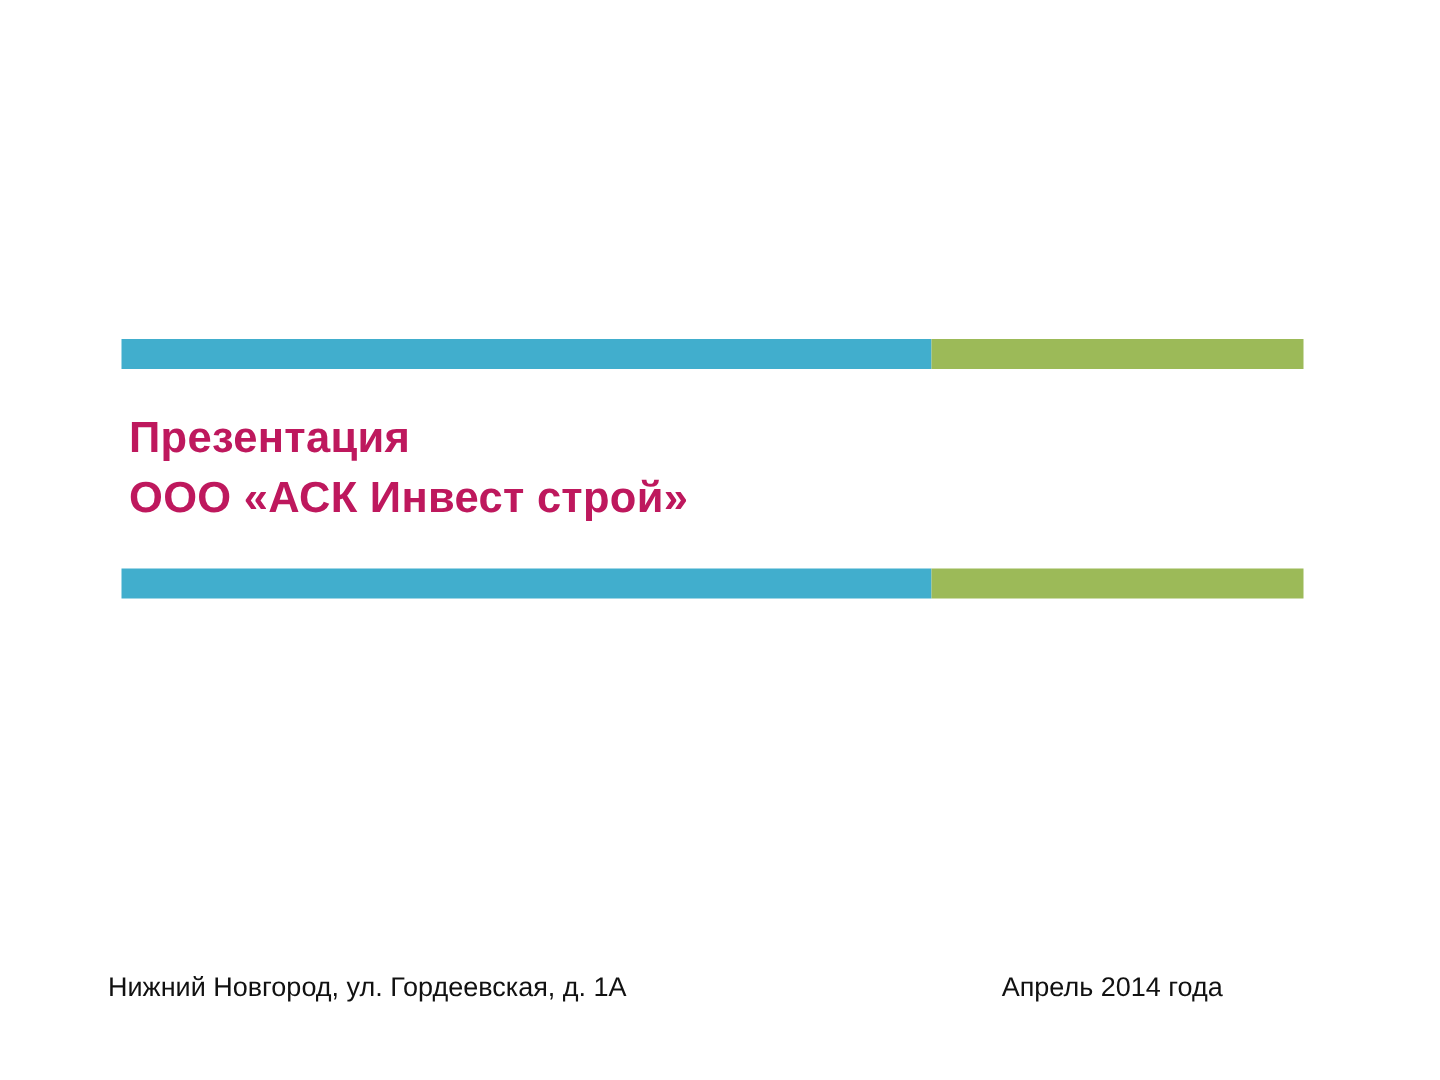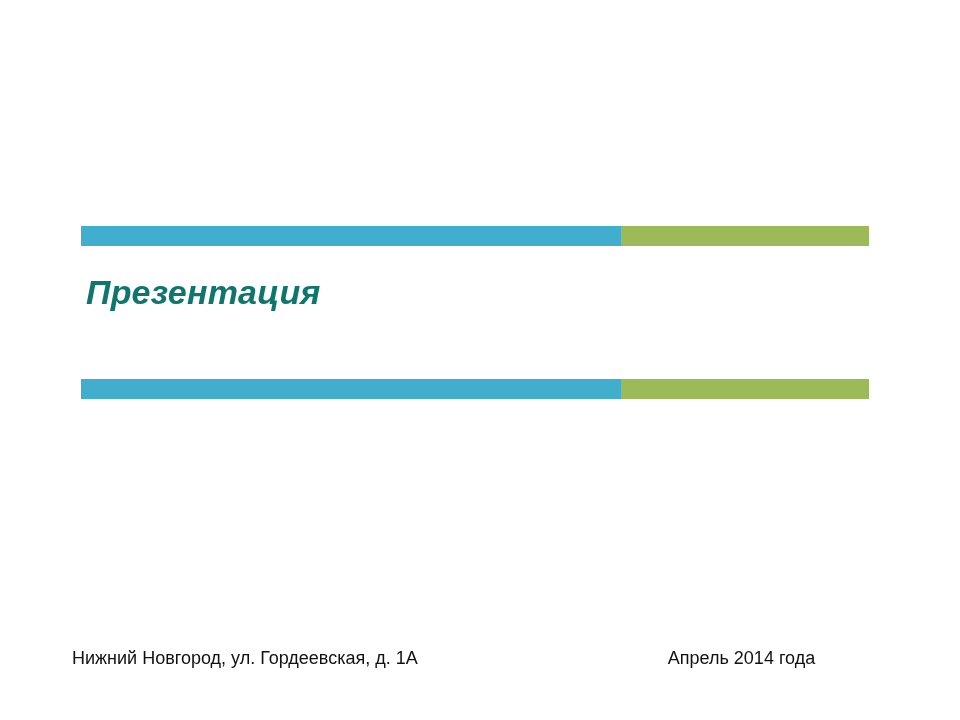--- a/index.html
+++ b/index.html
@@ -49,27 +49,26 @@
   
   #title-block {
     position: absolute;
     left: 86px;
     top: 272px;
     width: 780px;
   }
 
   .title-line {
     font-family: "Liberation Sans", sans-serif;
-    font-size: 34px;
+    font-size: 29px;
     font-weight: bold;
     line-height: 40px;
-    color: #0f766e;
+    color: #be185d;
     letter-spacing: 0.2px;
     white-space: pre;
-    font-style: italic;
   }
 
   
   #footer-block {
     position: absolute;
     left: 47px;
     top: 645px;
     width: 866px;
     font-family: "Liberation Sans", sans-serif;
     font-size: 18px;
@@ -88,20 +87,21 @@
 
 <div id="slide">
 
   <div class="divider-bar" id="divider-bar-top">
     <div class="bar-segment-blue"></div>
     <div class="bar-segment-green"></div>
   </div>
 
   <div id="title-block">
     <div class="title-line">Презентация</div>
+    <div class="title-line">ООО «АСК Инвест строй»</div>
   </div>
 
   <div class="divider-bar" id="divider-bar-bottom">
     <div class="bar-segment-blue"></div>
     <div class="bar-segment-green"></div>
   </div>
 
   <div id="footer-block">
     <span id="footer-text">     Нижний Новгород, ул. Гордеевская, д. 1А                                                  Апрель 2014 года</span>
   </div>

